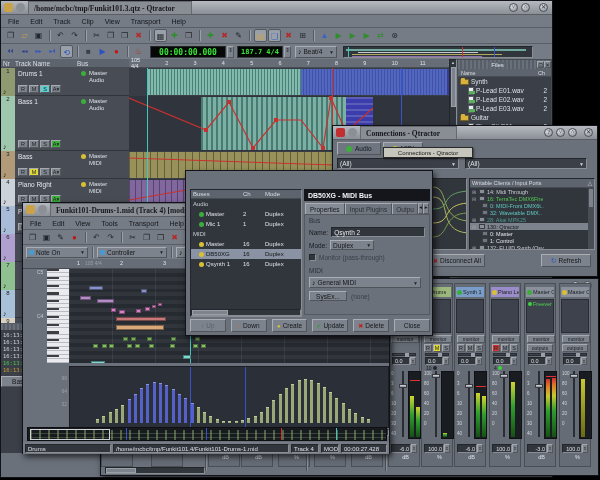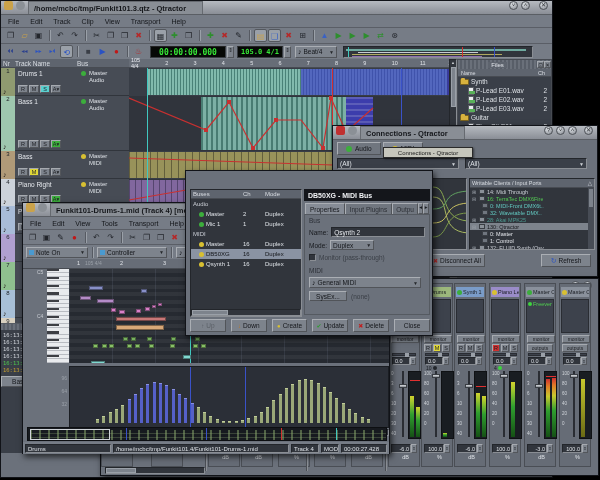--- a/index.html
+++ b/index.html
@@ -1,20 +1,20 @@
 <!DOCTYPE html>
 <html><head>
 <meta charset="utf-8">
 <style>
   html,body{margin:0;padding:0;width:600px;height:480px;overflow:hidden;background:#000;
     font-family:"Liberation Sans","DejaVu Sans",sans-serif;-webkit-font-smoothing:antialiased;}
   *{box-sizing:border-box;}
   .abs{position:absolute;}
   .win{position:absolute;background:#6b717b;border:1px solid #111318;box-shadow:2px 3px 6px rgba(0,0,0,.65);}
-  .tbar{height:14px;background:linear-gradient(#b6bac0,#8a8e96);display:flex;border-bottom:1px solid #5a5e64;}
+  .tbar{height:14px;background:linear-gradient(#b6bac0,#8a8e96);display:flex;align-items:center;border-bottom:1px solid #5a5e64;font-family:Liberation Serif, serif;}
   .appic{width:9px;height:9px;margin-left:3px;border-radius:2px;}
   .ttab{background:#898e95;border:1px solid #666a70;border-bottom:none;height:13px;margin-left:3px;padding:0 16px 0 5px;
     font-size:7.5px;font-weight:bold;color:#15171b;display:flex;align-items:center;white-space:nowrap;overflow:hidden;}
   .wbtns{margin-left:auto;display:flex;gap:3px;padding-right:4px;}
   .wbtn{width:9px;height:9px;border-radius:50%;background:radial-gradient(circle at 35% 30%,#dde1e5,#83878e);
     border:1px solid #4e5258;font-size:6px;line-height:7px;text-align:center;color:#2a2d31;}
   .menubar{height:13px;display:flex;gap:11px;padding:0 7px;align-items:center;background:#767c86;border-bottom:1px solid #5a5e66;}
   .menuitem{font-size:7px;color:#14161a;}
   .toolbar{display:flex;align-items:center;gap:1px;background:#767c86;border-bottom:1px solid #5a5e66;padding:0 3px;}
   .tbbtn{min-width:13px;height:13px;font-size:8px;line-height:13px;text-align:center;color:#23262c;}
@@ -105,21 +105,21 @@
         <div class="tbbtn on" style="color: rgb(42, 82, 196);">⟲</div>
         <div class="tbsep"></div>
         <div class="tbbtn" style="color: rgb(58, 62, 70);">■</div>
         <div class="tbbtn" style="color: rgb(42, 82, 196);">▶</div>
         <div class="tbbtn" style="color: rgb(192, 24, 24);">●</div>
         <div class="tbsep"></div>
         <div class="tbbtn" style="color: rgb(180, 42, 42);">♨</div>
       </span>
     <span class="lcd" style="width:76px;height:12px;font-size:8px;line-height:11px;margin-left:4px;">00:00:00.000</span>
     <span class="smbtn" style="height:12px;width:7px;">⇕</span>
-    <span class="lcd" style="width:46px;height:12px;font-size:7px;line-height:11px;margin-left:2px;">105.0 4/1</span>
+    <span class="lcd" style="width:46px;height:12px;font-size:7px;line-height:11px;margin-left:2px;">187.7 4/4</span>
     <span class="smbtn" style="height:12px;width:7px;">⇕</span>
     <span class="combo" style="width:42px;height:12px;margin-left:3px;">
       <span style="font-size:7px;">♪</span>
       <span>Beat/4</span>
         <span class="arr">▼</span>
     </span>
     <span class="sunk" style="width:190px;height:12px;margin-left:5px;position:relative;overflow:hidden;">
       <span class="abs" style="left:2px;top:2px;width:180px;height:2px;background:#7fc8b8;opacity:.8;"></span>
       <span class="abs" style="left:14px;top:5px;width:120px;height:1px;background:#c8ccd2;"></span>
       <span class="abs" style="left:8px;top:7px;width:150px;height:1px;background:#b0a860;"></span>

